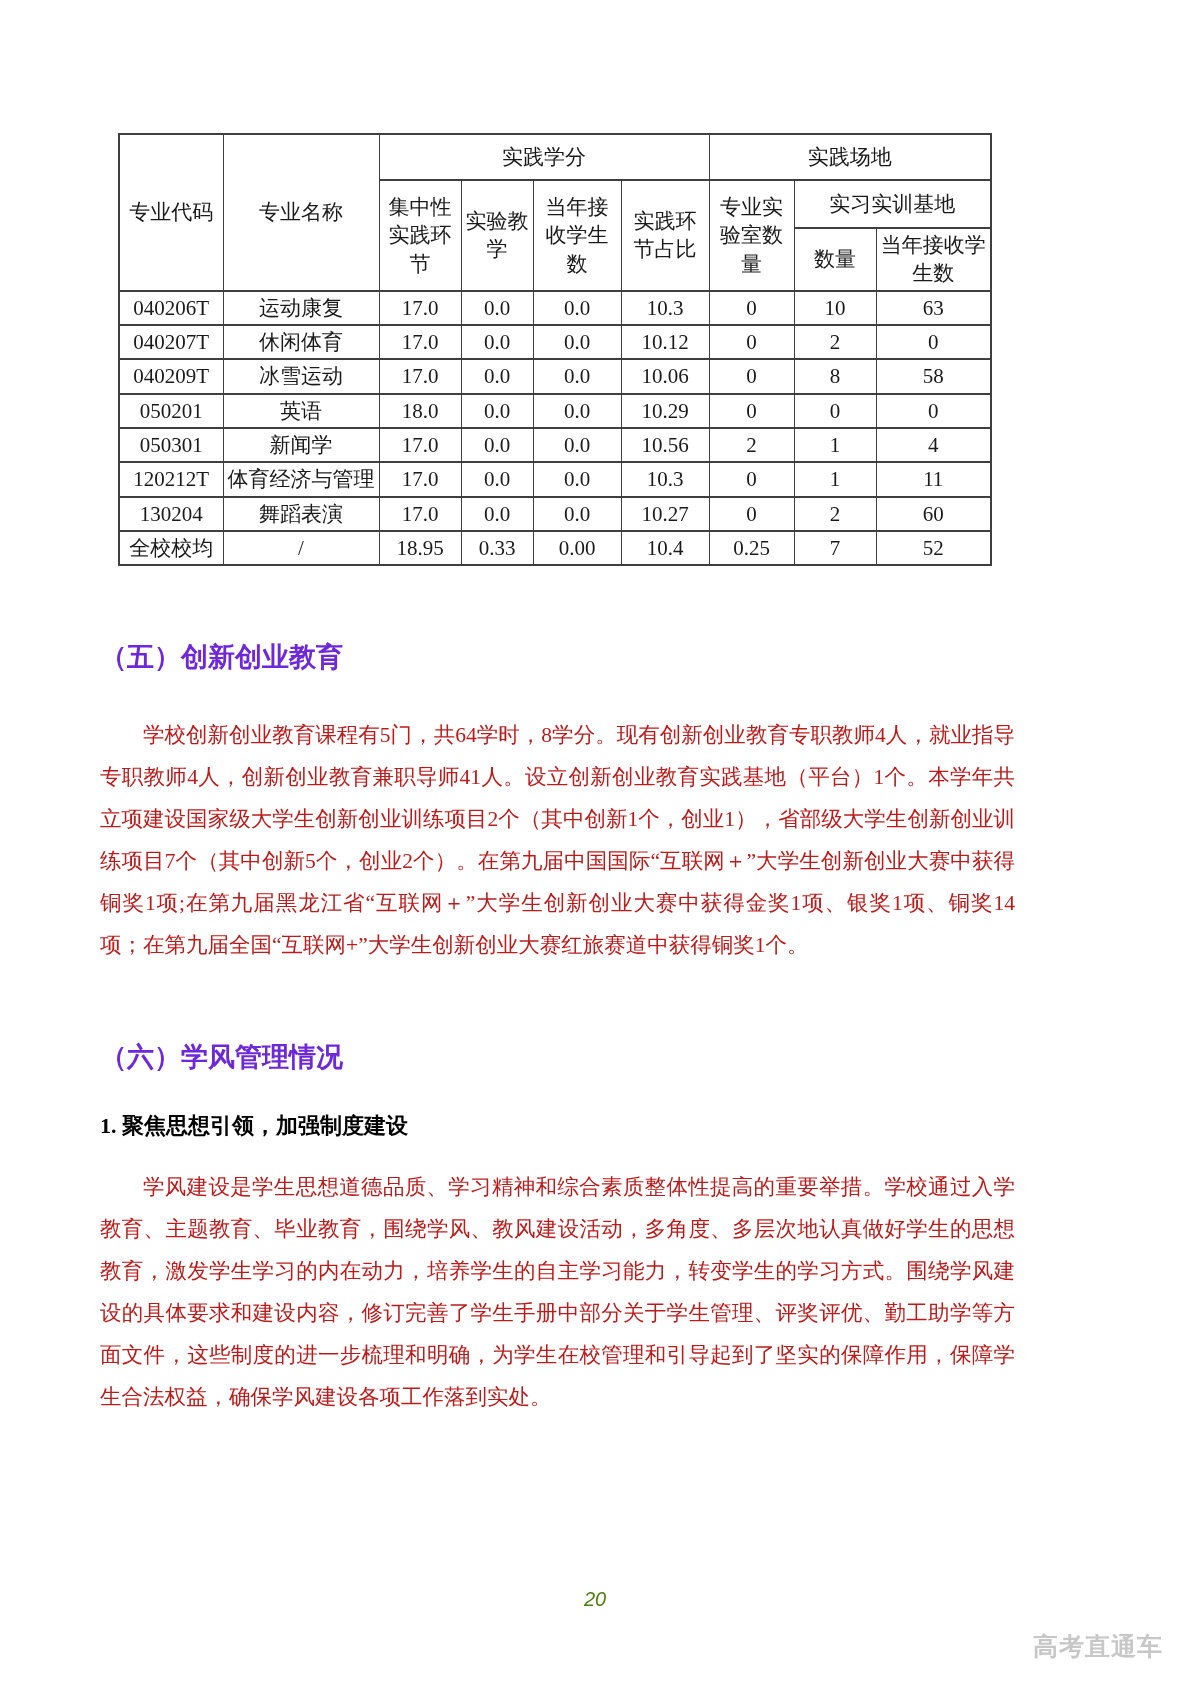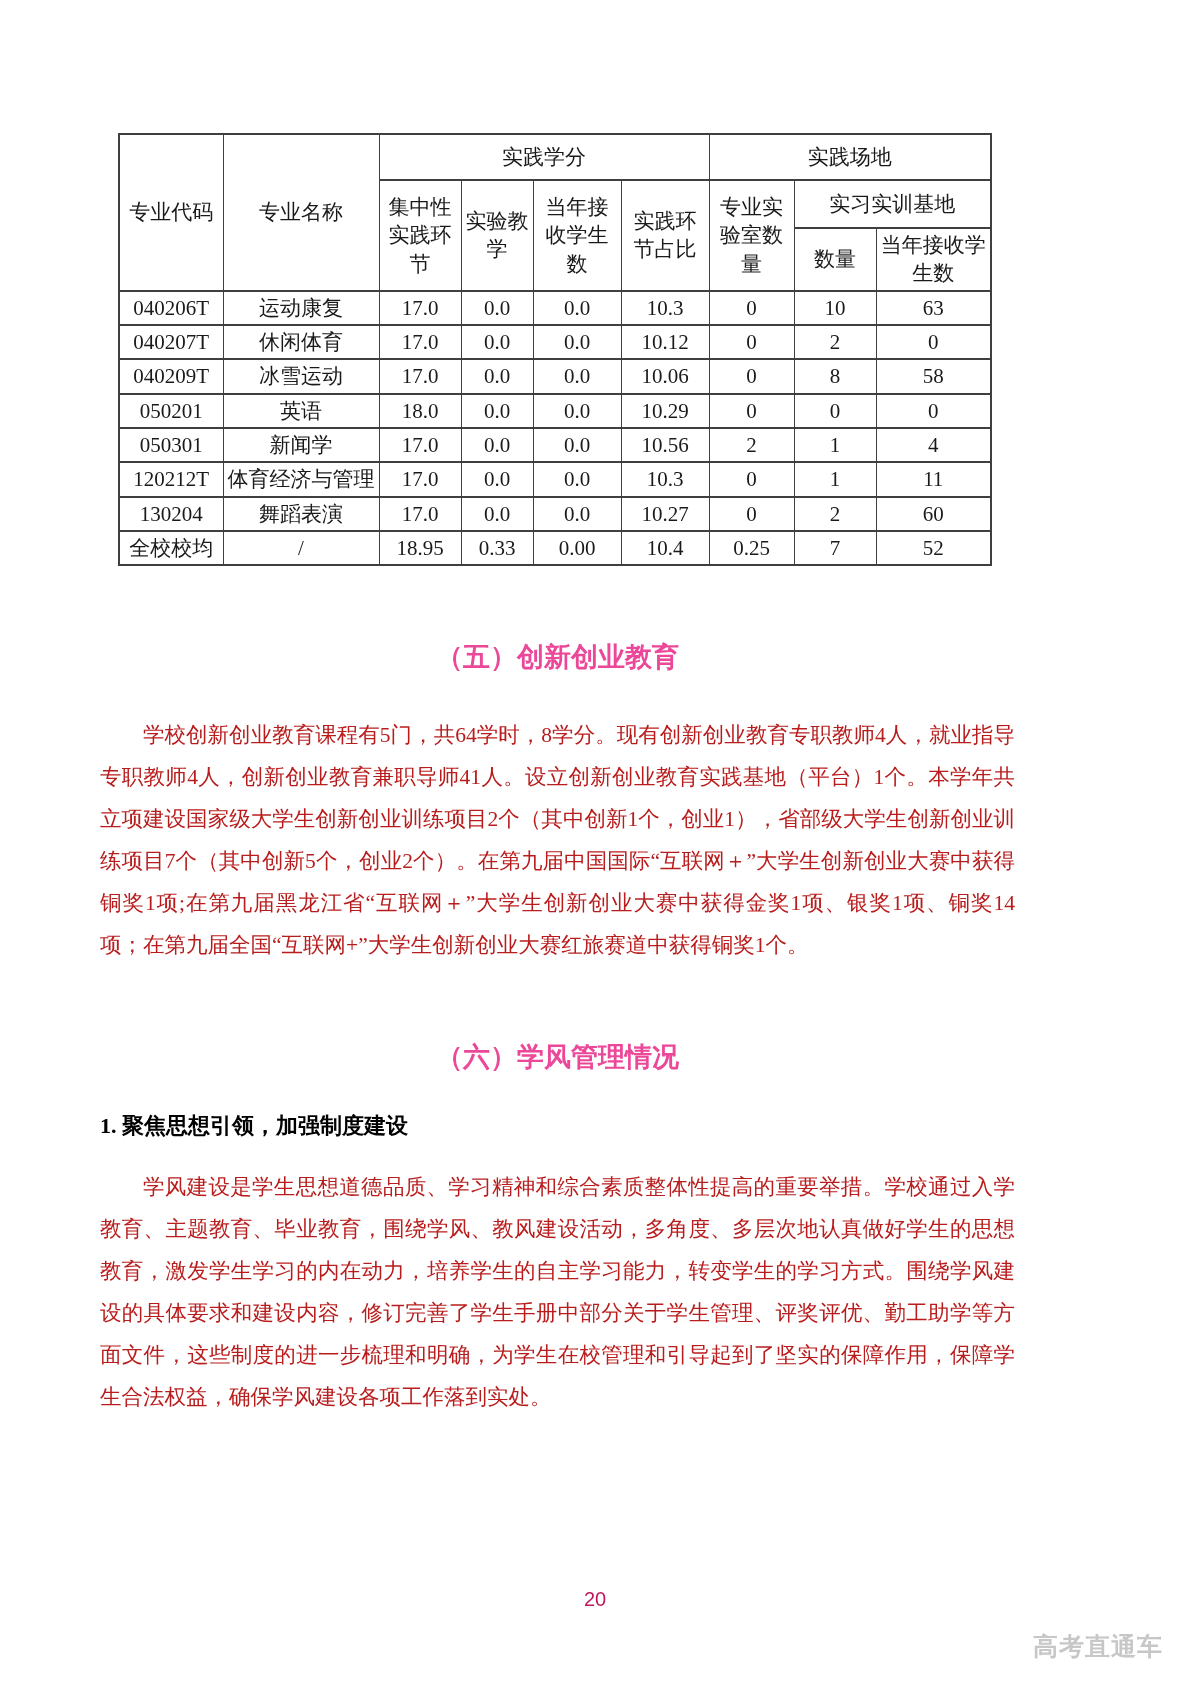--- a/index.html
+++ b/index.html
@@ -43,24 +43,23 @@
   tbody tr { height: 33px; }
   th.pad-sm  { padding-left: 2px;  padding-right: 2px; }
   th.pad-md  { padding-left: 6px;  padding-right: 6px; }
   th.pad-lg  { padding-left: 8px;  padding-right: 8px; }
   th.pad-xl  { padding-left: 10px; padding-right: 10px; }
   
   h2.section-heading {
     font-family: Liberation Serif, serif;
     font-size: 27px;
     font-weight: bold;
-    color: #ec4899;
+    color: #6d28d9;
     margin: 74px 0 0 0;
     line-height: 34px;
-    text-align: center;
   }
   h2.section-heading.second { }
   h3.sub-heading {
     font-family: Liberation Serif, serif;
     font-size: 22px;
     font-weight: bold;
     color: #000;
     margin: 38px 0 0 0;
     line-height: 28px;
   }
@@ -74,21 +73,22 @@
   }
   p.body-para.second { margin-top: 26px; }
   
   .page-number {
     position: absolute;
     top: 1588px; left: 0;
     width: 1190px;
     text-align: center;
     font-family: "Liberation Sans", "DejaVu Sans", sans-serif;
     font-size: 20px;
-    color: #be185d;
+    color: #4d7c0f;
+    font-style: italic;
   }
   .watermark {
     position: absolute;
     top: 1630px; right: 27px;
     font-family: Liberation Sans, sans-serif;
     font-size: 25px;
     font-weight: bold;
     color: #c7c7c7;
     letter-spacing: 1px;
   }

